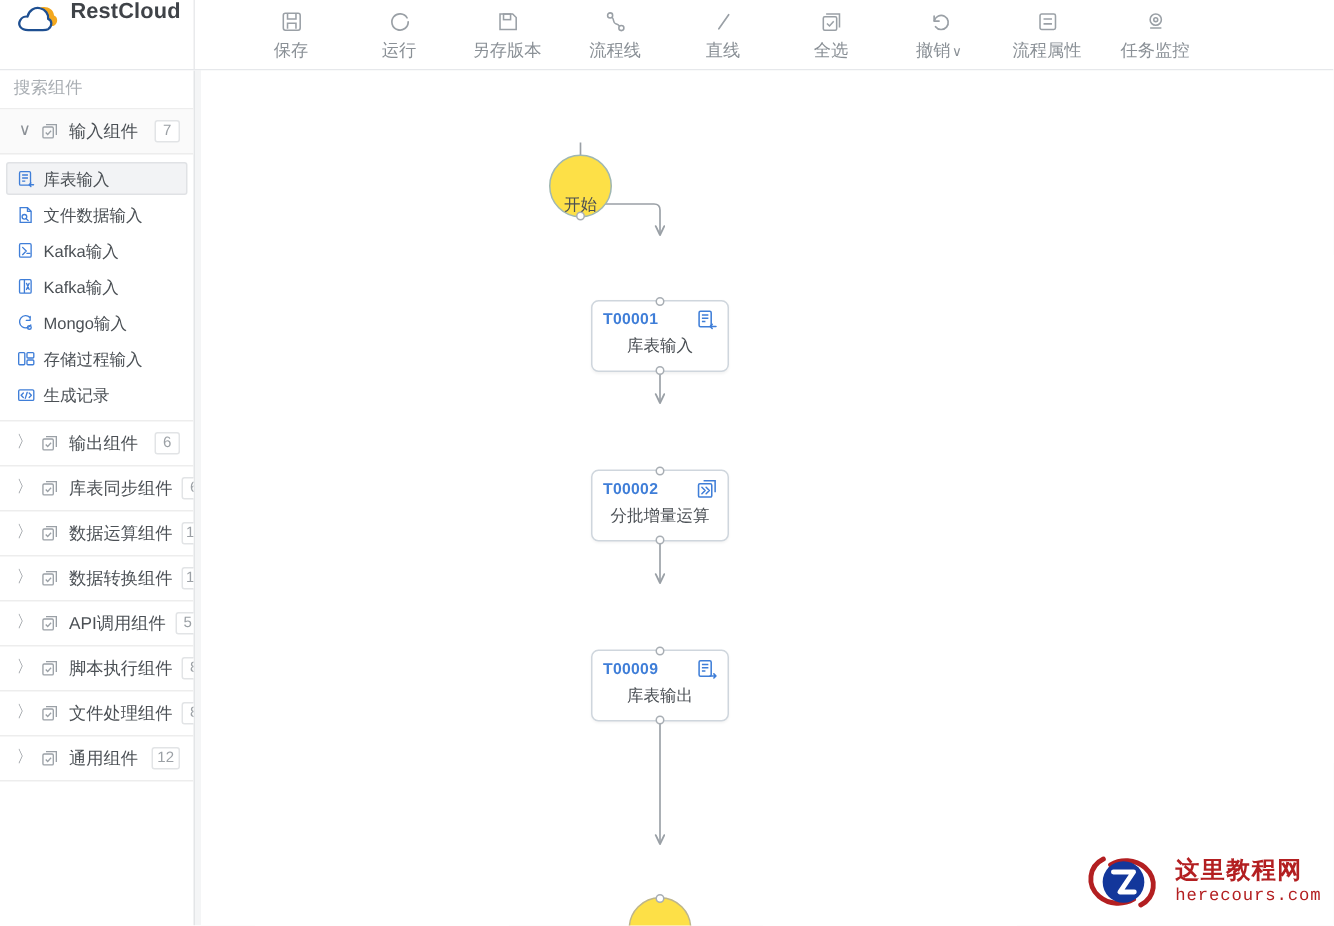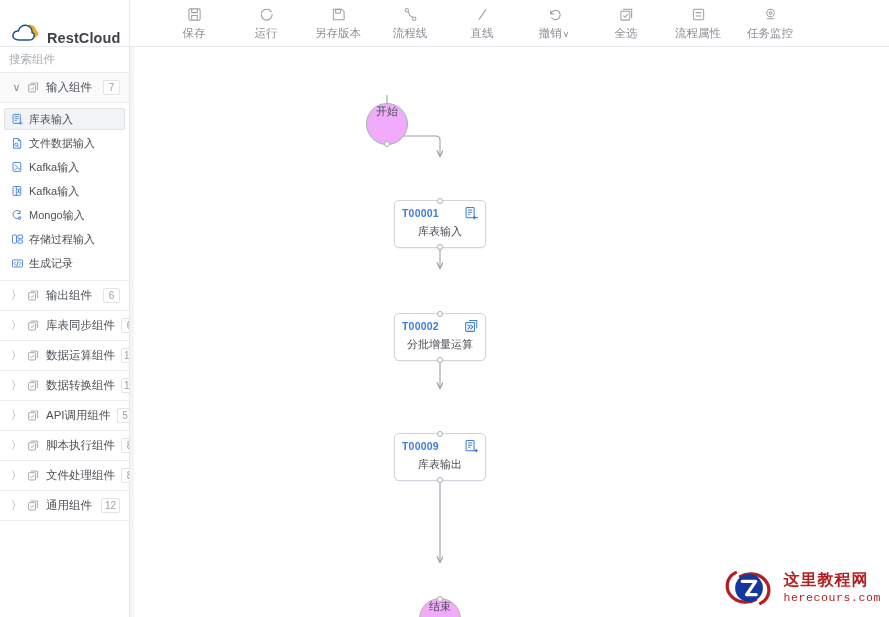--- a/index.html
+++ b/index.html
@@ -13,21 +13,21 @@
 
   
   .topbar {
     height: 47px; min-height: 47px;
     display: flex; align-items: stretch;
     background: #ffffff;
     border-bottom: 1px solid #e6e8eb;
   }
   .brand {
     width: 130px; min-width: 130px;
-    display: flex; align-items: flex-end; gap: 7px;
+    display: flex; align-items: flex-start; gap: 7px;
     padding-left: 10px;
     border-right: 1px solid #e9eaec;
   }
   .brand-logo { width: 30px; height: 26px; flex: none; position: relative; }
   .brand-name {
     font-size: 14.5px; font-weight: bold; color: #3f4348;
     letter-spacing: .1px;
   }
   .toolbar { flex: 1; display: flex; align-items: center; padding-left: 28px; text-align: right; }
   .tool {
@@ -129,22 +129,22 @@
   .port {
     position: absolute; width: 6px; height: 6px;
     border: 1px solid #a8aeb4; border-radius: 50%; background: #fff;
     left: 50%; margin-left: -3px;
   }
   .port.top { top: -3px; }
   .port.bot { bottom: -3px; }
 
   .term {
     position: absolute; width: 42px; height: 42px; border-radius: 50%;
-    background: #f0abfc; border: 1px solid #9fb7b2;
-    display: flex; align-items: flex-start; justify-content: center;
+    background: #fde047; border: 1px solid #9fb7b2;
+    display: flex; align-items: flex-end; justify-content: center;
     font-size: 11px; color: #4a4f54; cursor: pointer;
   }
   .term.end { border-color: #bdb58c; }
 
   svg.links { position: absolute; left: 0; top: 0; width: 100%; height: 100%; pointer-events: none; }
 
   
   .watermark {
     position: absolute; right: 8px; bottom: 6px;
     display: flex; align-items: center; gap: 7px;
@@ -228,37 +228,37 @@
         <span class="tool-ico">
           <svg width="15" height="15" viewBox="0 0 16 16" fill="none" stroke="currentColor" stroke-width="1.2">
             <path d="M11.5 3L4.5 13" stroke-linecap="round"></path>
           </svg>
         </span>
         <span class="tool-label">直线</span>
       </div>
 
       <div class="tool">
         <span class="tool-ico">
-          <svg width="15" height="15" viewBox="0 0 16 16" fill="none" stroke="currentColor" stroke-width="1.2">
-            <path d="M4 4v3.5h3.5" stroke-linecap="round" stroke-linejoin="round"></path>
-            <path d="M4.2 7.2A5 5 0 1 1 5 11.5" stroke-linecap="round"></path>
-          </svg>
-        </span>
-        <span class="tool-label"><span>撤销</span><span class="caret">∨</span></span>
-      </div>
-
-      <div class="tool">
-        <span class="tool-ico">
           <svg width="15" height="15" viewBox="0 0 16 16" fill="none" stroke="currentColor" stroke-width="1.1">
             <path d="M4 2.5h9.5V12"></path>
             <rect x="2" y="4.5" width="9.5" height="9.5" rx="1"></rect>
             <path d="M4.6 9.2l1.8 1.8 3-3.4"></path>
           </svg>
         </span>
         <span class="tool-label">全选</span>
+      </div>
+
+      <div class="tool">
+        <span class="tool-ico">
+          <svg width="15" height="15" viewBox="0 0 16 16" fill="none" stroke="currentColor" stroke-width="1.2">
+            <path d="M4 4v3.5h3.5" stroke-linecap="round" stroke-linejoin="round"></path>
+            <path d="M4.2 7.2A5 5 0 1 1 5 11.5" stroke-linecap="round"></path>
+          </svg>
+        </span>
+        <span class="tool-label"><span>撤销</span><span class="caret">∨</span></span>
       </div>
 
       <div class="tool">
         <span class="tool-ico">
           <svg width="15" height="15" viewBox="0 0 16 16" fill="none" stroke="currentColor" stroke-width="1.1">
             <rect x="2.5" y="2.5" width="11" height="11" rx="1.2"></rect>
             <path d="M5 6h6M5 9.5h6"></path>
           </svg>
         </span>
         <span class="tool-label">流程属性</span>

